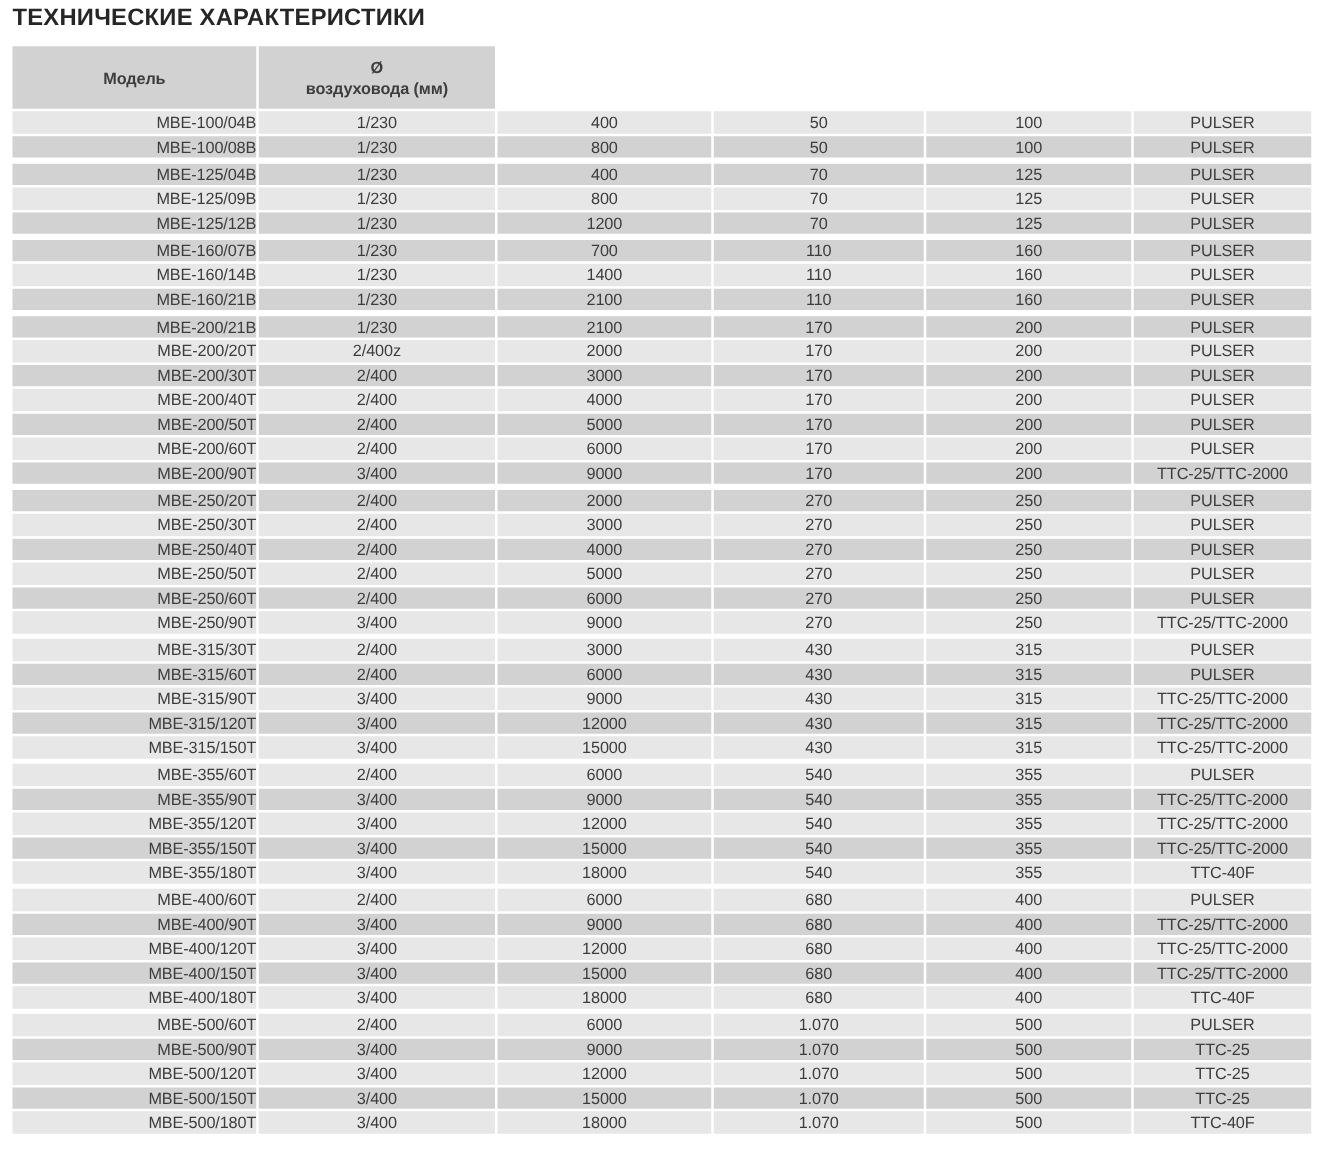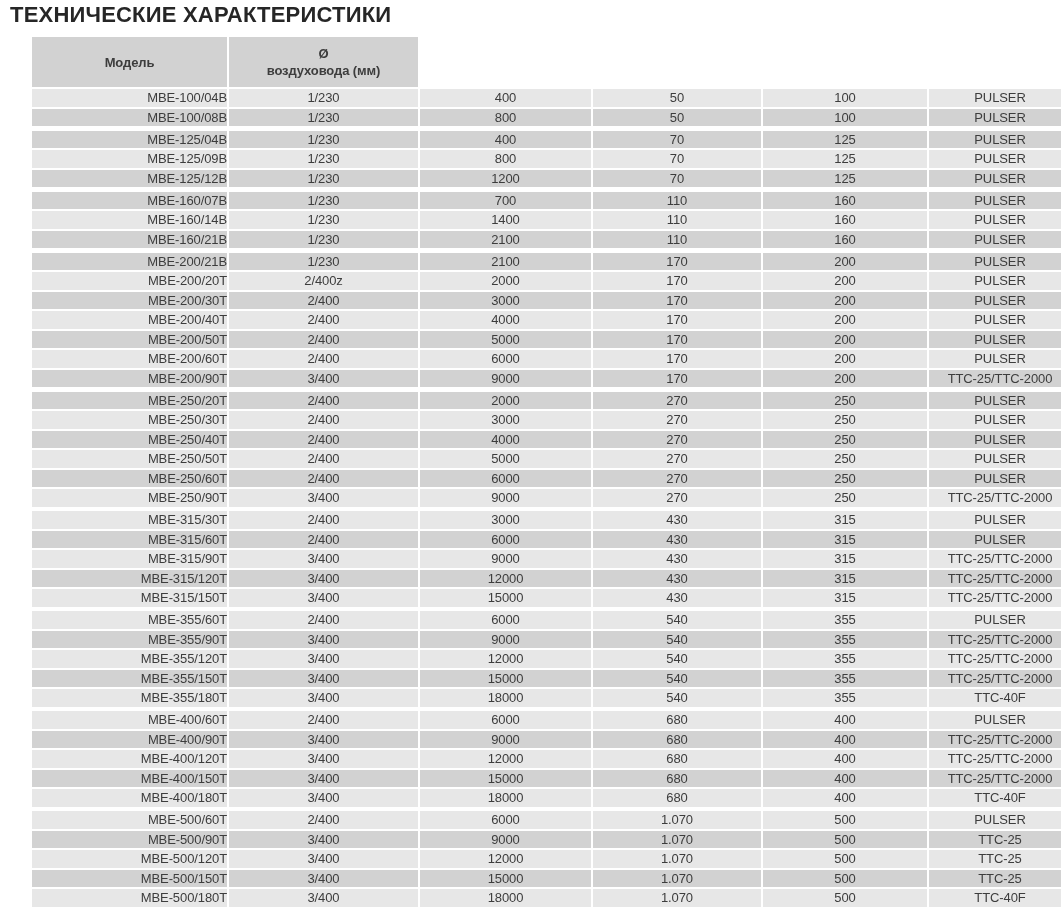--- a/index.html
+++ b/index.html
@@ -12,32 +12,31 @@
   *{box-sizing:border-box;}
   html,body{margin:0;padding:0;}
   body{
     width:1061px;height:923px;
     background:#ffffff;
     font-family:"Liberation Sans", sans-serif;
     color:var(--text);
   }
   .page{padding:5px 10px 0 10px;}
   .title{
-    font-size:22px;
+    font-size:19px;
     line-height:20px;
     font-weight:bold;
     color:var(--title);
     letter-spacing:.2px;
     margin:0 0 12px 0;
   }
   .grid-row{
     display:grid;
     grid-template-columns:195px 189px 171px 168px 164px 142px;
     column-gap:2px;
-    margin-left:22px;
   }
   
   .thead .th{
     background:var(--header-bg);
     height:50px;
     display:flex;
     flex-direction:column;
     align-items:center;
     justify-content:center;
     font-weight:bold;

